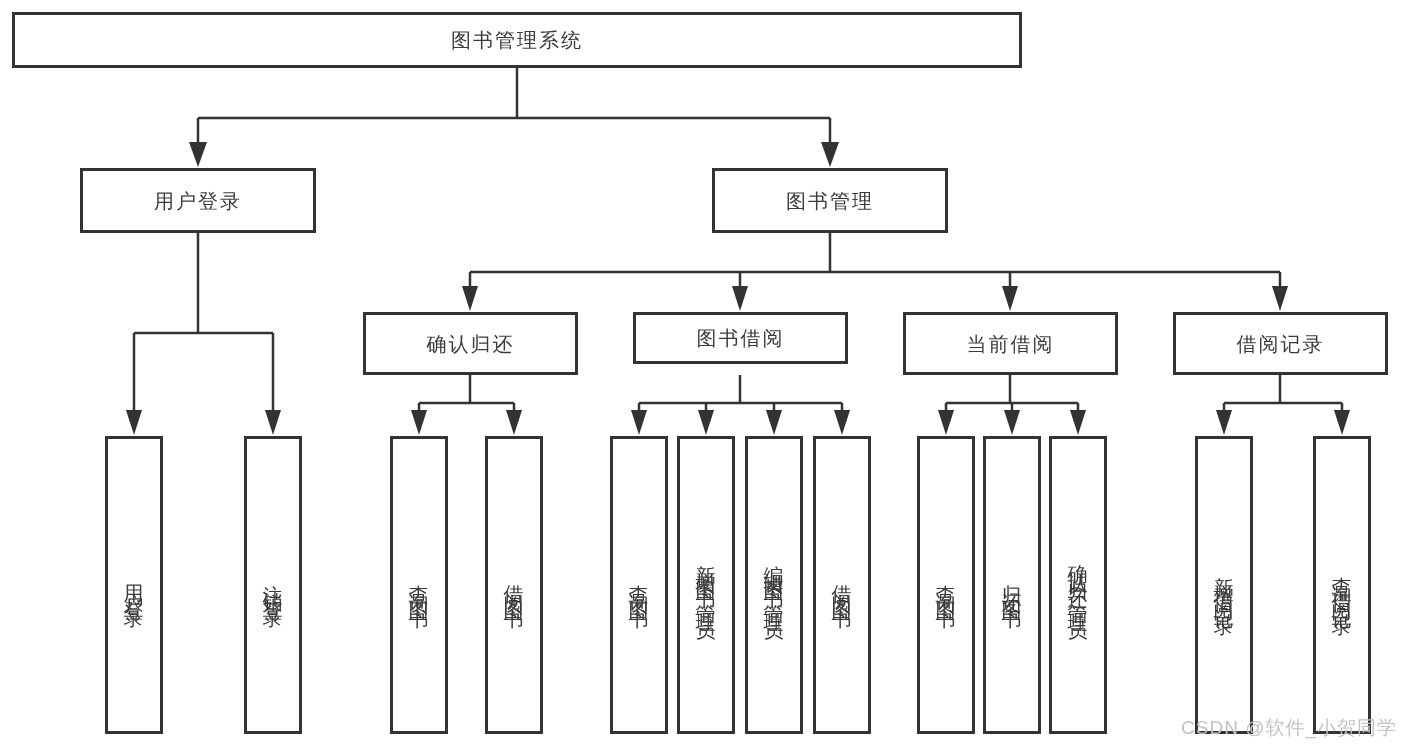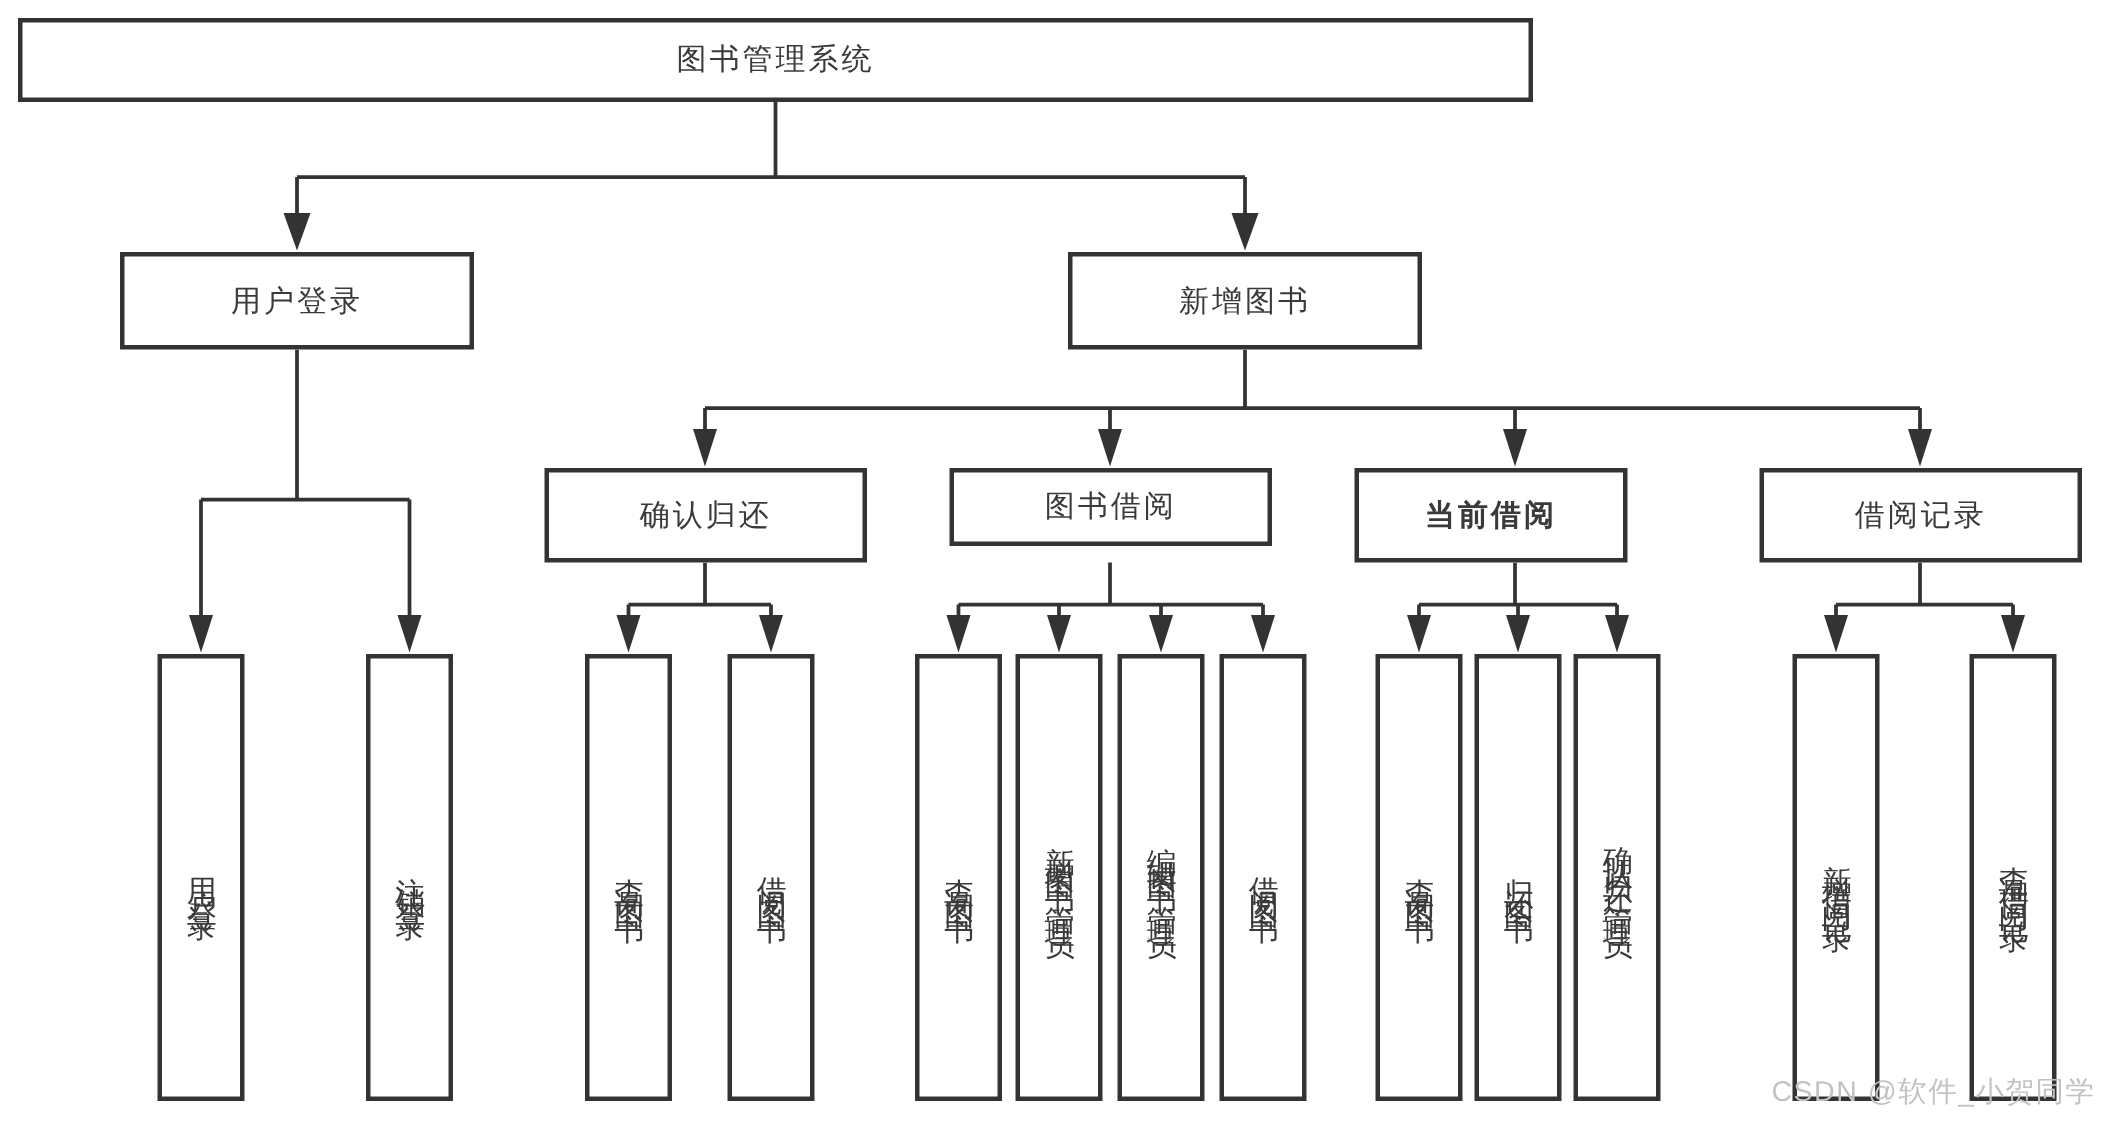--- a/index.html
+++ b/index.html
@@ -103,25 +103,25 @@
       <polygon points="1070,410 1086,410 1078,435"></polygon>
 
       <polygon points="1216,410 1232,410 1224,435"></polygon>
       <polygon points="1334,410 1350,410 1342,435"></polygon>
     </g>
   </svg>
 
   <div class="box hbox" style="left:12px; top:12px; width:1010px; height:56px;">图书管理系统</div>
 
   <div class="box hbox" style="left:80px; top:168px; width:236px; height:65px;">用户登录</div>
-  <div class="box hbox" style="left:712px; top:168px; width:236px; height:65px;">新增图书</div>
+  <div class="box hbox" style="left:712px; top:168px; width:236px; height:65px;">图书管理</div>
 
   <div class="box hbox" style="left:363px; top:312px; width:215px; height:63px;">确认归还</div>
   <div class="box hbox" style="left:633px; top:312px; width:215px; height:52px;">图书借阅</div>
-  <div class="box hbox" style="left:903px; top:312px; width:182px; height:63px;font-weight:bold;">当前借阅</div>
+  <div class="box hbox" style="left:903px; top:312px; width:215px; height:63px;">当前借阅</div>
   <div class="box hbox" style="left:1173px; top:312px; width:215px; height:63px;">借阅记录</div>
 
   <div class="box vbox" style="left:105px; top:436px; width:58px; height:298px;">用户登录</div>
   <div class="box vbox" style="left:244px; top:436px; width:58px; height:298px;">注销登录</div>
 
   <div class="box vbox" style="left:390px; top:436px; width:58px; height:298px;">查询图书</div>
   <div class="box vbox" style="left:485px; top:436px; width:58px; height:298px;">借阅图书</div>
 
   <div class="box vbox" style="left:610px; top:436px; width:58px; height:298px;">查询图书</div>
   <div class="box vbox" style="left:677px; top:436px; width:58px; height:298px;">新增图书（管理员）</div>

